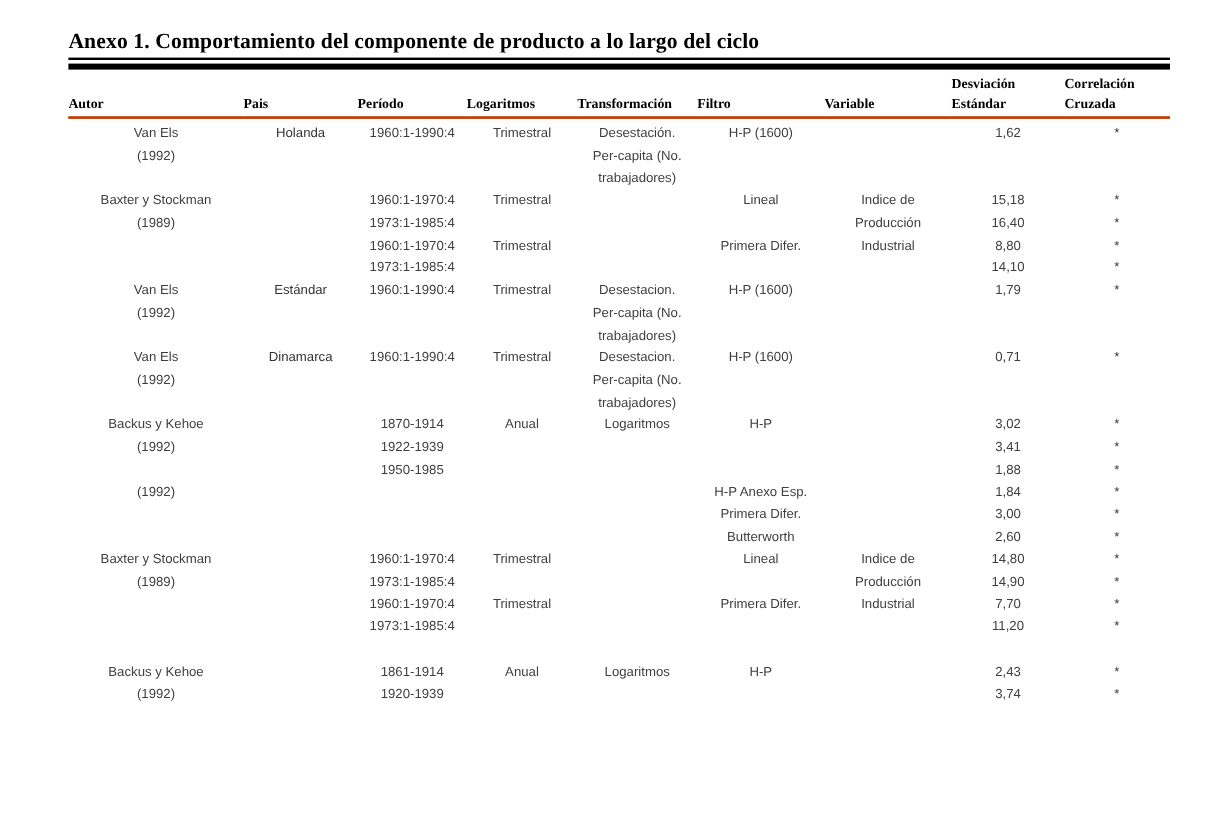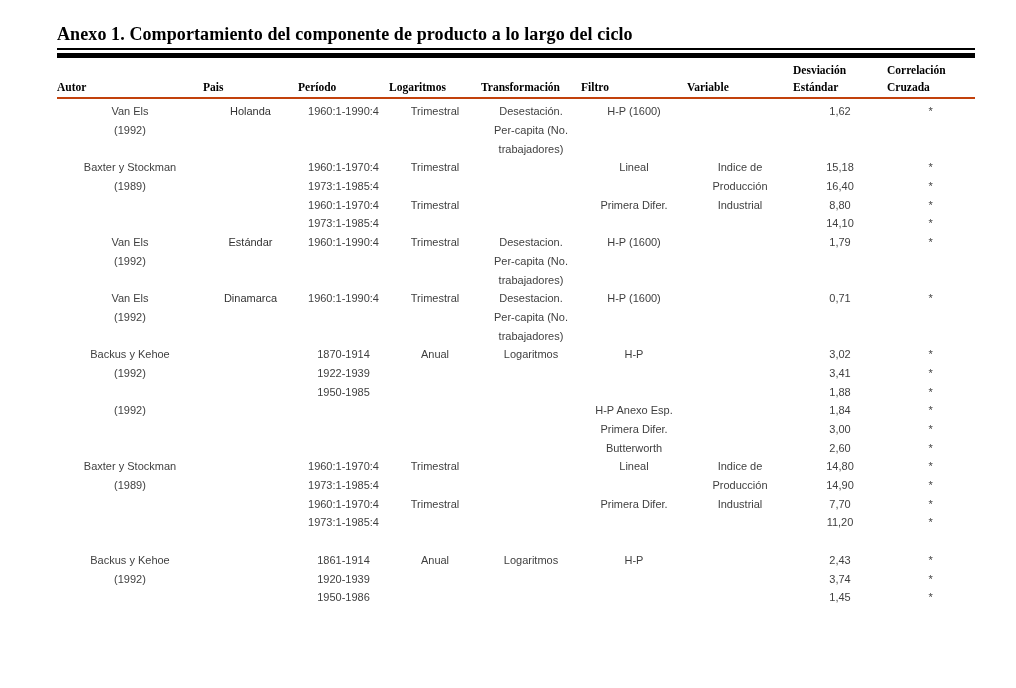--- a/index.html
+++ b/index.html
@@ -400,27 +400,16 @@
           <td>(1992)</td>
           <td></td>
           <td>1920-1939</td>
           <td></td>
           <td></td>
           <td></td>
           <td></td>
           <td>3,74</td>
           <td>*</td>
         </tr>
-        <tr>
-          <td></td>
-          <td></td>
-          <td>1950-1986</td>
-          <td></td>
-          <td></td>
-          <td></td>
-          <td></td>
-          <td>1,45</td>
-          <td>*</td>
-        </tr>
       </tbody>
   </table>
 
 </div>
 
 </body></html>

